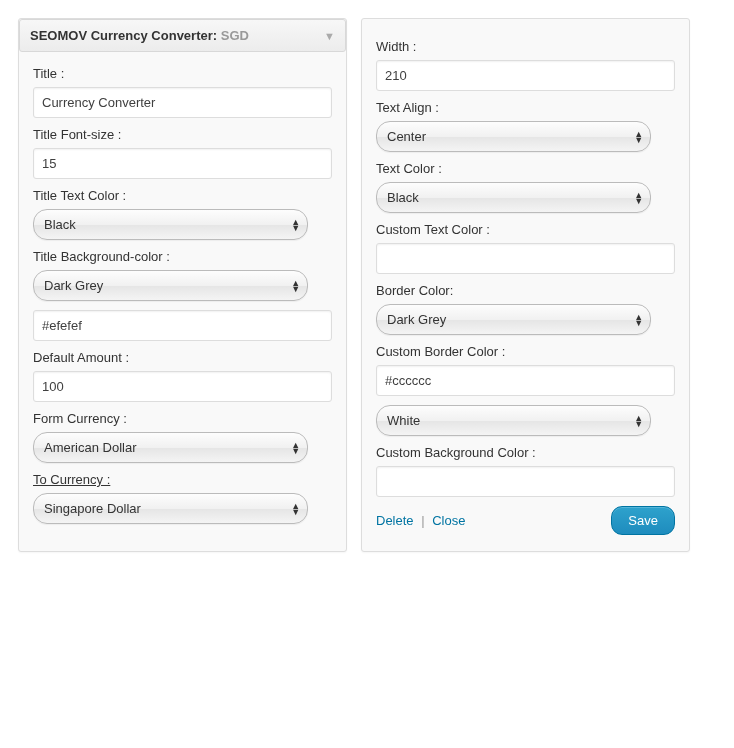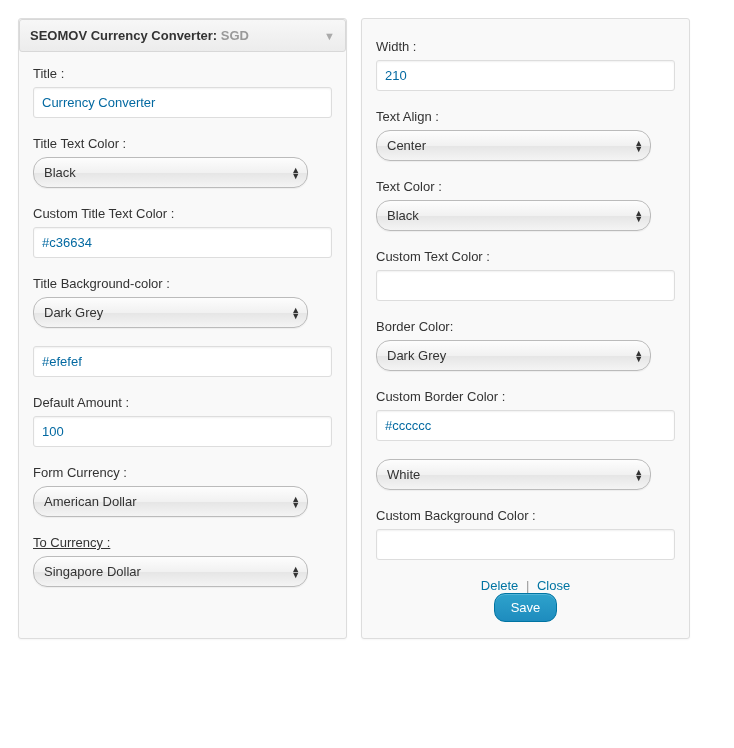--- a/index.html
+++ b/index.html
@@ -3,27 +3,27 @@
   <meta charset="utf-8">
   <style>
     * { margin: 0; padding: 0; box-sizing: border-box; }
     body { font-family: Arial, Helvetica, sans-serif; font-size: 13px; background: #fff; color: #333; }
     .container { display: flex; gap: 14px; padding: 18px; width: 708px; }
     .panel { flex: 1; background: #f9f9f9; border: 1px solid #ddd; border-radius: 3px; padding: 14px 14px 16px 14px; box-shadow: 0 1px 2px rgba(0,0,0,0.04); }
     .panel-header { background: linear-gradient(to bottom, #f7f7f7, #ececec); border: 1px solid #d8d8d8; border-radius: 3px; padding: 8px 10px; margin: -14px -14px 14px -14px; display: flex; align-items: center; justify-content: space-between; color: #666; cursor: pointer; }
     .panel-header-title { font-size: 13px; font-weight: bold; color: #333; }
     .panel-header-title .suffix { color: #999; }
     .collapse-icon { color: #aaa; font-size: 11px; }
-    .field { margin-bottom: 18px; }
+    .field { margin-bottom: 9px; }
     .field label { display: block; margin-bottom: 6px; color: #333; font-size: 13px; }
-    .text-input { width: 100%; padding: 7px 8px; border: 1px solid #ddd; border-radius: 3px; background: #fff; font-size: 13px; color: #0369a1; box-shadow: inset 0 1px 2px rgba(0,0,0,0.06); font-family: inherit; }
+    .text-input { width: 100%; padding: 7px 8px; border: 1px solid #ddd; border-radius: 3px; background: #fff; font-size: 13px; color: #404040; box-shadow: inset 0 1px 2px rgba(0,0,0,0.06); font-family: inherit; }
     .select-wrap { position: relative; width: 92%; }
     .select-field { width: 100%; padding: 7px 28px 7px 10px; border: 1px solid #bbb; border-radius: 14px; background: linear-gradient(to bottom, #fdfdfd 0%, #f1f1f1 50%, #e5e5e5 51%, #f4f4f4 100%); font-size: 13px; color: #333; cursor: pointer; appearance: none; -webkit-appearance: none; box-shadow: 0 1px 1px rgba(0,0,0,0.05); font-family: inherit; }
     .select-caret { position: absolute; right: 8px; top: 50%; transform: translateY(-50%); display: flex; flex-direction: column; line-height: 6px; font-size: 9px; color: #333; pointer-events: none; }
-    .footer-row { display: flex; align-items: center; justify-content: space-between; margin-top: 8px; flex-direction: column; }
+    .footer-row { display: flex; align-items: center; justify-content: space-between; margin-top: 8px; }
     .footer-links { color: #0074a2; font-size: 13px; }
     .footer-links a { color: #0074a2; text-decoration: none; cursor: pointer; }
     .footer-sep { color: #999; margin: 0 4px; }
     .save-btn { background: linear-gradient(to bottom, #2ea2cc, #1e8cbe); border: 1px solid #0074a2; color: #fff; padding: 6px 16px; border-radius: 11px; font-size: 13px; cursor: pointer; box-shadow: inset 0 1px 0 rgba(120,200,230,0.5); font-family: inherit; }
     .panel-right { padding-top: 20px; }
   </style>
 </head>
 <body>
 
 <div class="container">
@@ -35,38 +35,38 @@
         <span class="suffix">SGD</span>
       </span>
       <span class="collapse-icon">▼</span>
     </div>
 
     <div class="field">
       <label>Title :</label>
       <input type="text" class="text-input" value="Currency Converter" style="">
     </div>
 
+    <div class="field">
+      <label>Title Font-size :</label>
+      <input type="text" class="text-input" value="15" style="">
+    </div>
 
     <div class="field">
       <label>Title Text Color :</label>
       <div class="select-wrap">
         <select class="select-field">
           <option>Black</option>
         </select>
         <span class="select-caret">
             <span>▲</span>
             <span>▼</span>
           </span>
       </div>
     </div>
 
-    <div class="field">
-      <label>Custom Title Text Color :</label>
-      <input type="text" class="text-input" value="#c36634" style="">
-    </div>
 
     <div class="field">
       <label>Title Background-color :</label>
       <div class="select-wrap">
         <select class="select-field">
           <option>Dark Grey</option>
         </select>
         <span class="select-caret">
             <span>▲</span>
             <span>▼</span>

